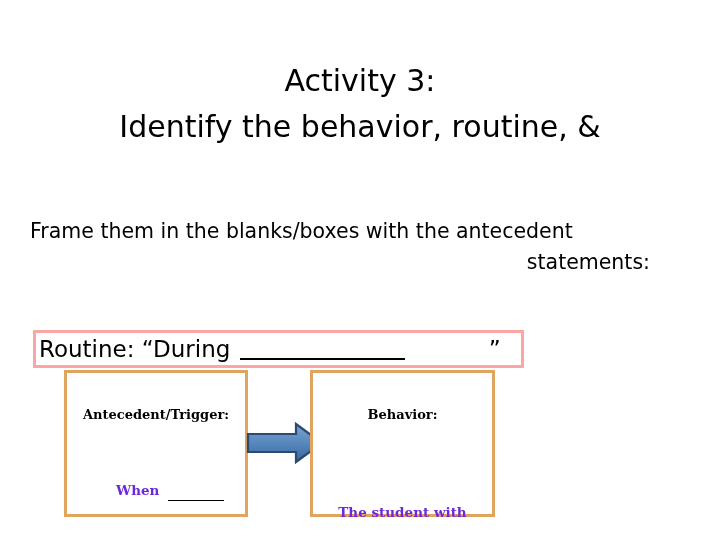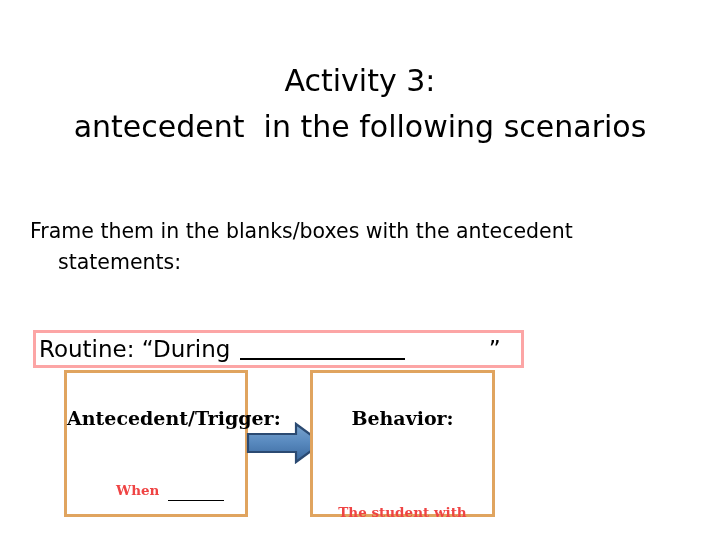--- a/index.html
+++ b/index.html
@@ -51,20 +51,21 @@
   .subtitle-line {
     font-family: "DejaVu Sans", sans-serif;
     font-size: 20.5px;
     line-height: 31px;
     font-weight: 400;
     text-align: left;
     white-space: pre;
   }
   .subtitle-line.indented {
     padding-left: 28px;
+    text-align: right;
   }
 
   
   .routine-box {
     position: absolute;
     left: 33px;
     top: 330px;
     width: 491px;
     height: 38px;
     border: 3px solid #fca5a5;
@@ -115,33 +116,33 @@
     text-align: center;
   }
   .ab-box.left  { left: 64px;  width: 184px; }
   .ab-box.right { left: 310px; width: 185px; }
 
   .ab-heading {
     position: absolute;
     left: 0; right: 0;
     top: 34px;
     font-family: "DejaVu Serif", serif;
-    font-size: 19px;
+    font-size: 13px;
     font-weight: 700;
     color: #000000;
     white-space: pre;
   }
   .ab-body {
     position: absolute;
     left: 0; right: 0;
     top: 84px;
     font-family: "DejaVu Serif", serif;
     font-size: 13.5px;
     font-weight: 700;
-    color: #ef4444;
+    color: #6d28d9;
     white-space: pre;
     line-height: 22px;
   }
   .inline-blank {
     display: inline-block;
     border-bottom: 1.5px solid #000000;
     height: 13px;
     vertical-align: bottom;
   }
   .blank-short { width: 56px; margin-left: 4px; }
@@ -156,21 +157,21 @@
   }
   .arrow-wrap svg { display: block; }
 </style>
 </head>
 <body>
 
 <div id="slide">
 
   <div class="title-block">
     <div class="title-line">Activity 3:</div>
-    <div class="title-line">antecedent  in the following scenarios</div>
+    <div class="title-line">Identify the behavior, routine, &amp;</div>
   </div>
 
   <div class="subtitle-block">
     <div class="subtitle-line">Frame them in the blanks/boxes with the antecedent</div>
     <div class="subtitle-line indented">statements:</div>
   </div>
 
   <div class="routine-box">
     <div class="routine-inner">
       <span class="routine-text">Routine: “During </span>

